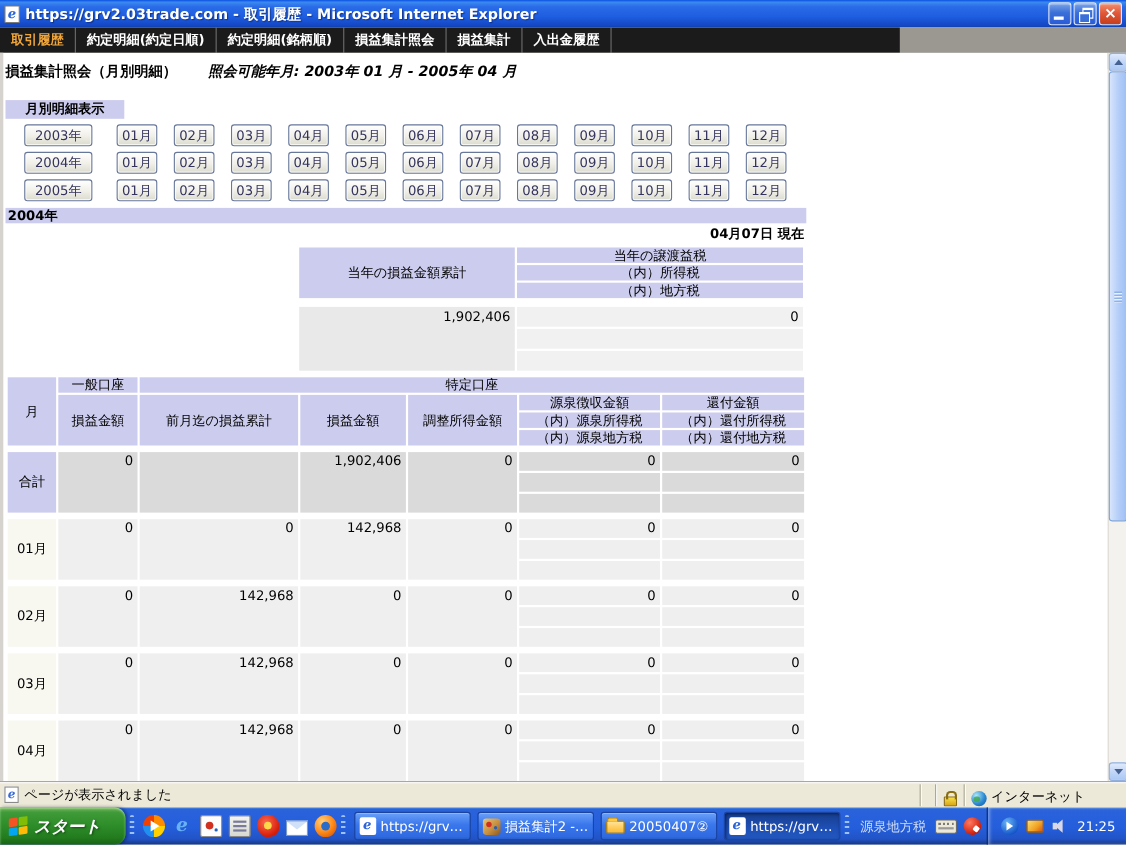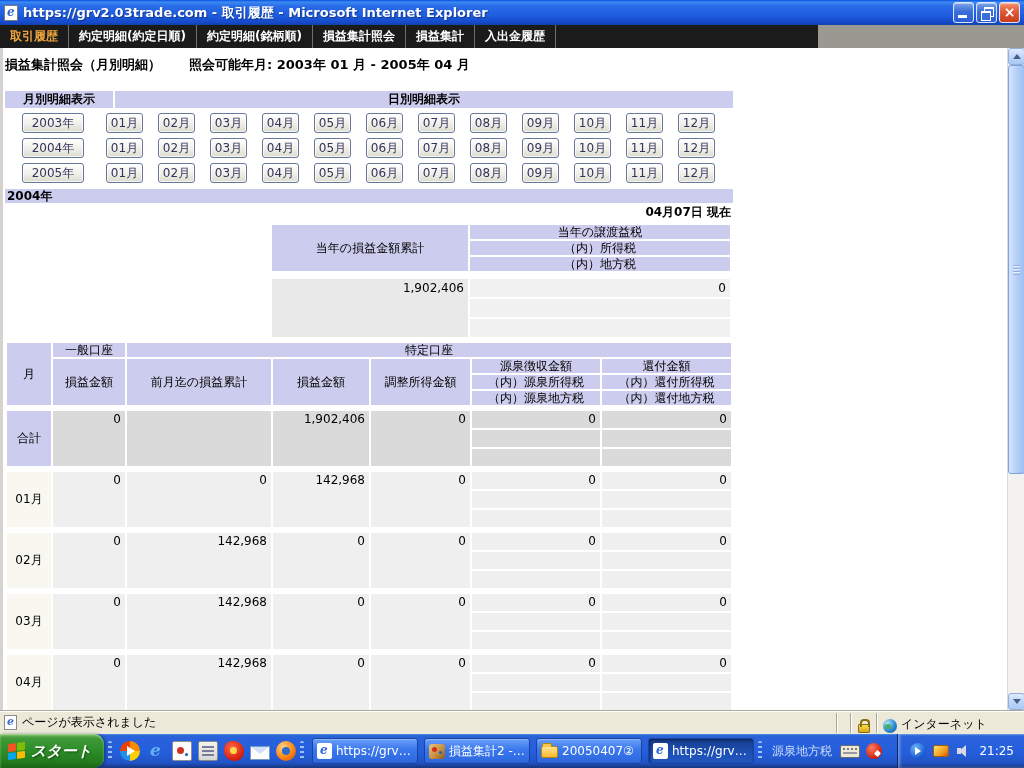--- a/index.html
+++ b/index.html
@@ -29,21 +29,21 @@
   .tabs { position:absolute; left:0; top:0; width:818px; height:23px; background:#1b1b1b; display:flex; }
   .tab { display:flex; align-items:center; padding:0 10px; font-size:12px; font-weight:bold; color:#fff;
     border-right:1px solid #6e6e6e; white-space:nowrap; cursor:default; }
   .tab.active { color:#eda53c; }
 
   
   .content { position:absolute; top:48px; left:0; width:1007px; height:662px; background:#fff;
     border-left:3px solid #d6d3ce; padding:8px 0 0 2px; overflow:hidden; }
 
   .page-head { font-size:13px; font-weight:bold; white-space:nowrap; }
-  .page-head .range { margin-left:28px; }
+  .page-head .range { margin-left:28px;font-style:italic; }
 
   .detail-bar { margin-top:17px; width:728px; display:flex; }
   .detail-bar .cell { background:#ccccee; height:17px; line-height:17px; text-align:center; color:#000;font-weight:bold; }
   .detail-bar .left-cell { width:108px; margin-right:2px; flex:none; }
   .detail-bar .right-cell { flex:1; }
 
   .btn-grid { margin-top:5px; }
   .btn-row { display:flex; align-items:center; height:20px; margin-bottom:5px; }
   .xp-btn { height:20px; font-family:inherit; font-size:12px; color:#33335e; text-align:center;
     background:linear-gradient(180deg,#ffffff,#f0efe8 55%,#dcdbce); border:1px solid #67779a; border-radius:3px;
@@ -105,21 +105,21 @@
   .lock::before { content:""; position:absolute; top:-6px; left:1px; width:6px; height:6px; border:2px solid #8a6d10;
     border-bottom:none; border-radius:4px 4px 0 0; }
   .globe { width:14px; height:14px; border-radius:50%; flex:none;
     background:radial-gradient(circle at 32% 30%,#aee6f8,#2e8ad0 55%,#0b4f9e); position:relative; }
   .globe::after { content:""; position:absolute; left:2px; top:5px; width:6px; height:5px; border-radius:50% 40% 55% 45%;
     background:rgba(60,170,70,.8); }
 
   
   .taskbar { position:absolute; top:734px; left:0; width:1024px; height:34px; display:flex; align-items:center;
     background:linear-gradient(180deg,#4f91e8 0%,#2b63d6 5%,#2a62db 9%,#245edb 55%,#2153c5 85%,#15367e 100%); }
-  .start-btn { height:34px; width:104px; flex:none; display:flex; align-items:center; gap:6px; padding-left:8px;
+  .start-btn { height:34px; width:114px; flex:none; display:flex; align-items:center; gap:6px; padding-left:8px;
     border-radius:0 10px 10px 0; cursor:pointer;
     background:linear-gradient(180deg,#74b25c 0%,#3f9a38 14%,#2f8f2a 45%,#237c1f 80%,#176313 100%);
     box-shadow:inset 0 1px 2px rgba(220,255,200,.6), 2px 0 3px rgba(0,20,60,.4); }
   .win-flag { width:17px; height:16px; display:grid; grid-template:1fr 1fr / 1fr 1fr; gap:1px; transform:skewY(-8deg); flex:none; }
   .win-flag i { border-radius:1px; }
   .win-flag i:nth-child(1){background:#f35325;} .win-flag i:nth-child(2){background:#81bc06;}
   .win-flag i:nth-child(3){background:#05a6f0;} .win-flag i:nth-child(4){background:#ffba08;}
   .start-label { color:#fff; font-size:15px; font-weight:bold; font-style:italic; text-shadow:1px 1px 2px rgba(10,50,10,.7); }
 
   .grip { width:4px; height:20px; margin:0 4px; flex:none; border-radius:2px;
@@ -202,21 +202,20 @@
 </div>
 
 <div class="content">
 
   <div class="page-head">
     <span>損益集計照会（月別明細）</span><span class="range">照会可能年月: 2003年 01 月 - 2005年 04 月</span>
   </div>
 
   <div class="detail-bar">
     <div class="cell left-cell">月別明細表示</div>
-    <div class="cell right-cell">日別明細表示</div>
   </div>
 
   <div class="btn-grid">
       <div class="btn-row">
         <button class="xp-btn year-btn">2003年</button>
         <div class="month-wrap">
           <button class="xp-btn month-btn">01月</button>
           <button class="xp-btn month-btn">02月</button>
           <button class="xp-btn month-btn">03月</button>
           <button class="xp-btn month-btn">04月</button>

